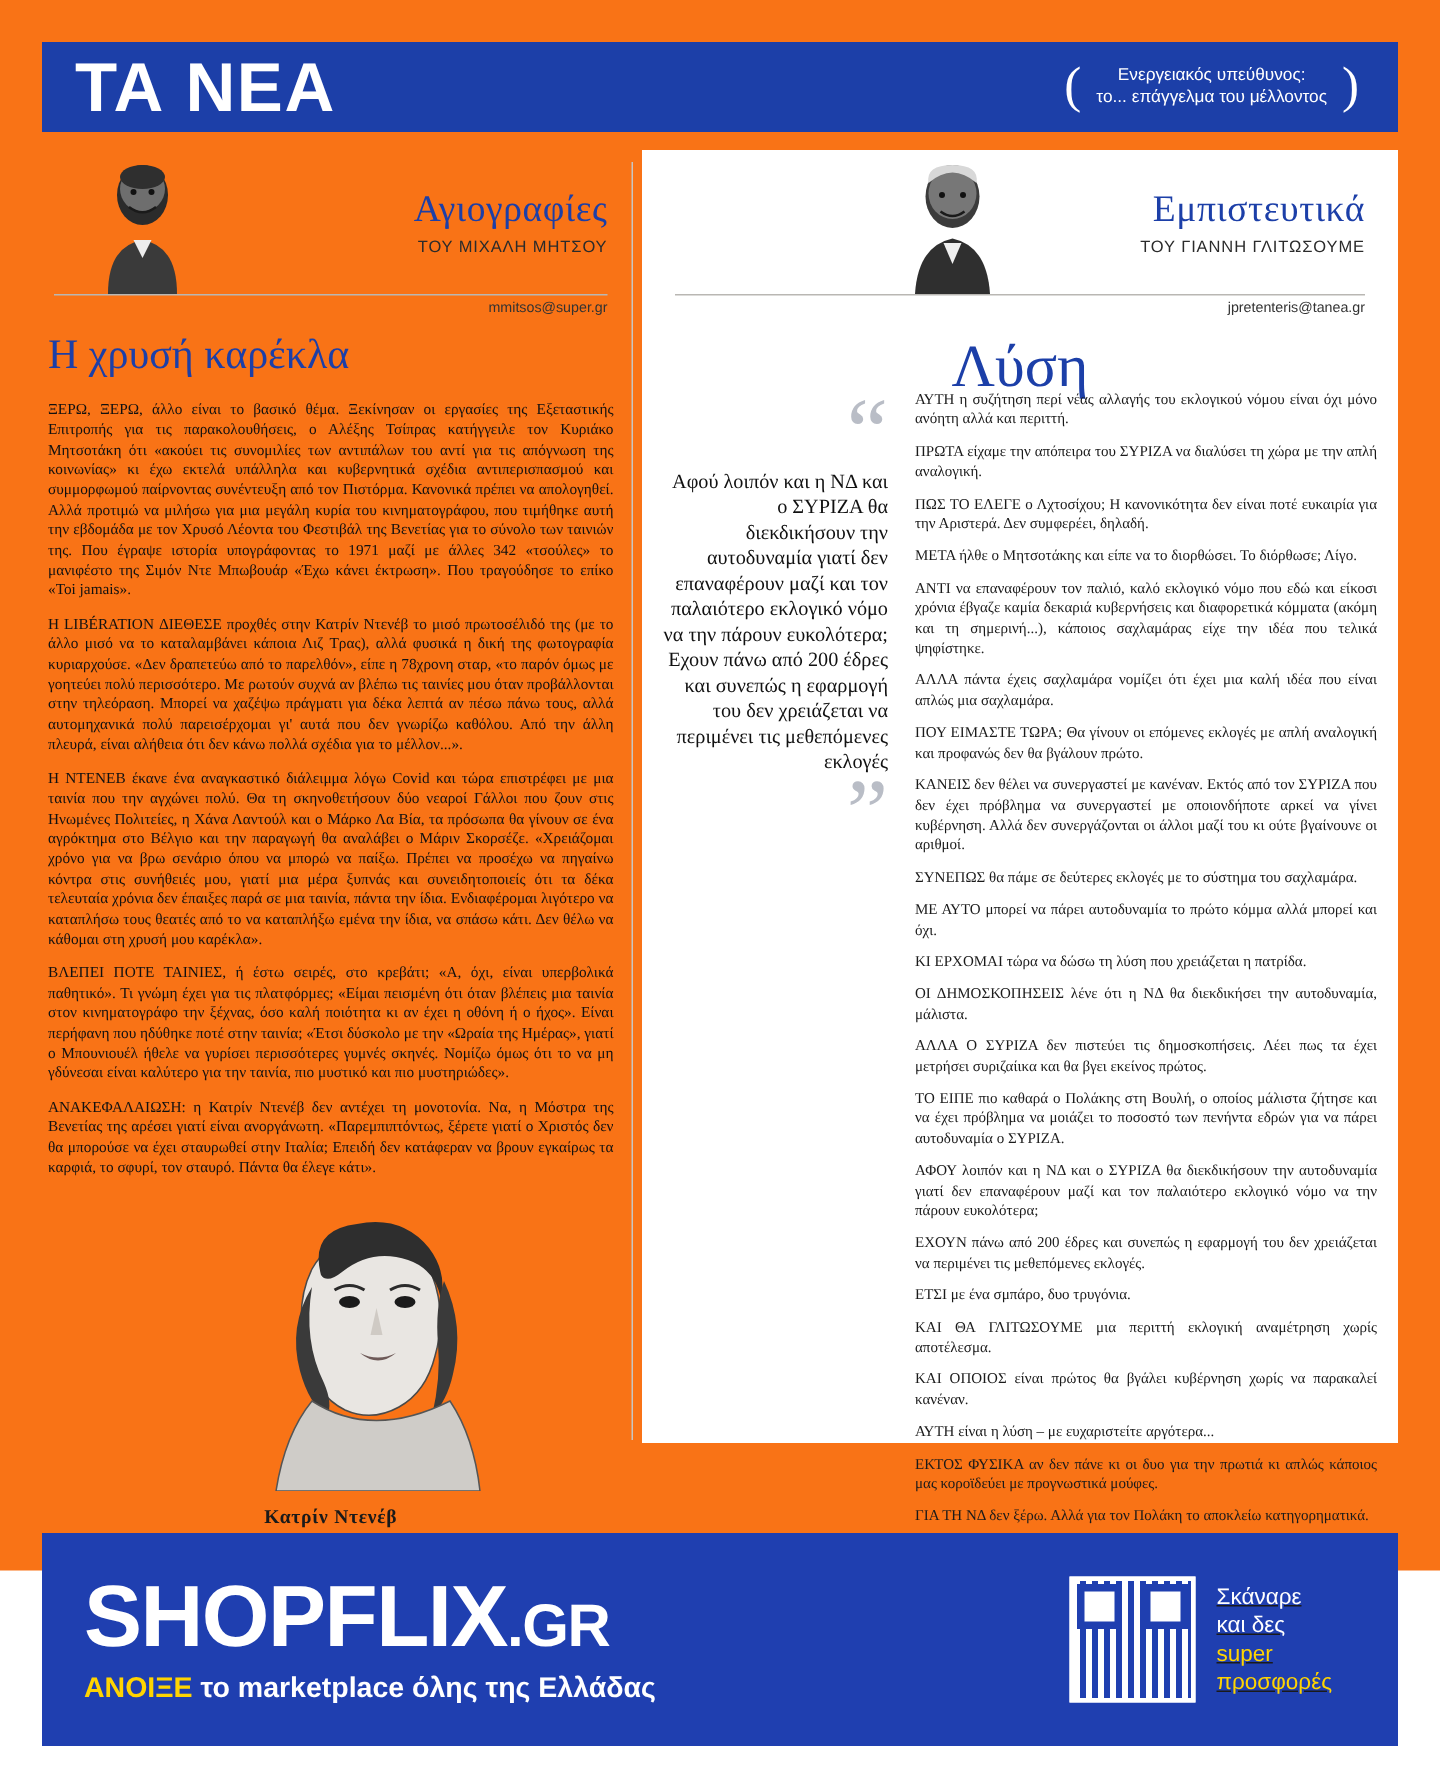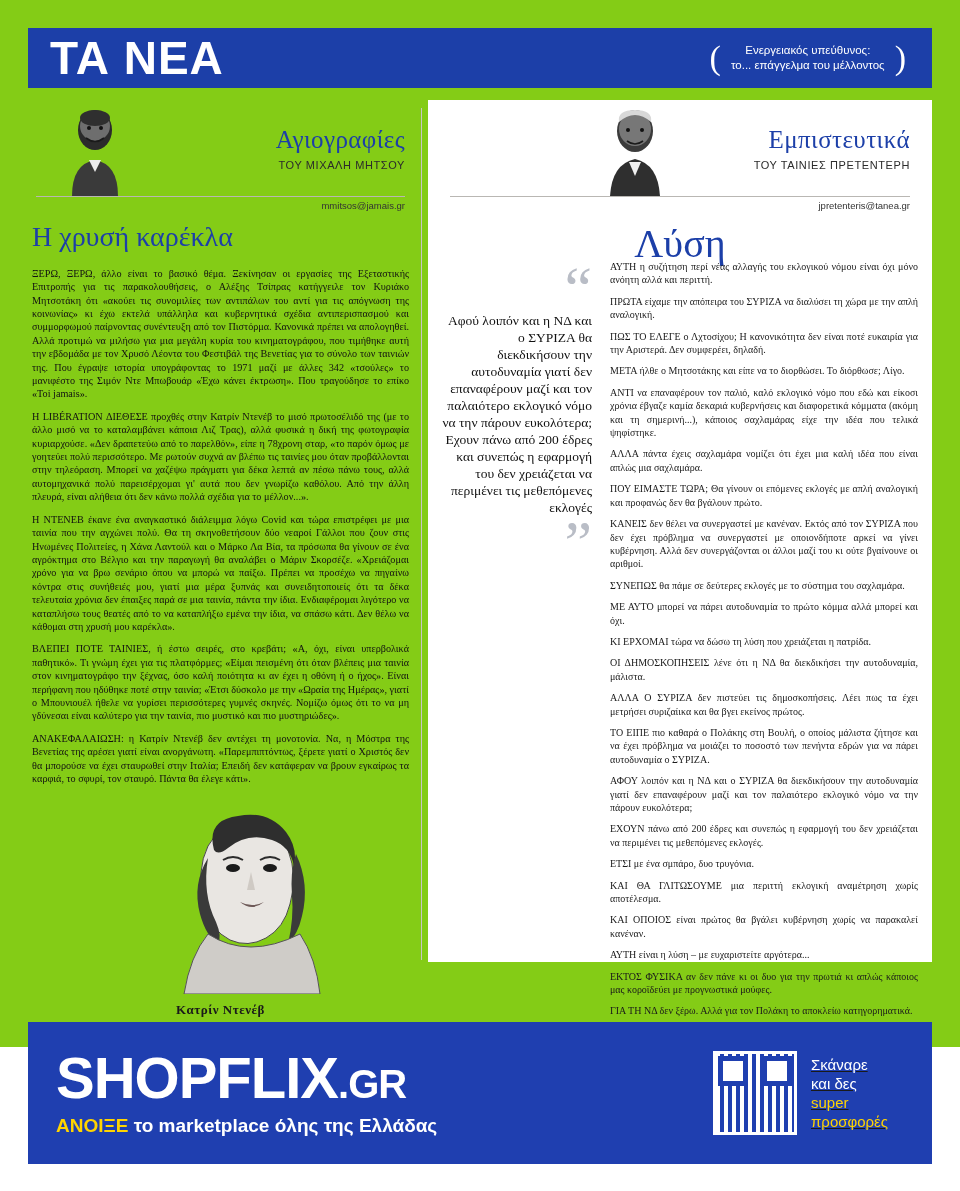--- a/index.html
+++ b/index.html
@@ -12,21 +12,21 @@
     height: 1191px;
     font-family: "Liberation Serif", serif;
     color: #1a1a1a;
     position: relative;
     overflow: hidden;
   }
   .page {
     position: relative;
     width: 960px;
     height: 1047px;
-    background: #84cc16;
+    background: #f97316;
   }
 
   
   .masthead {
     position: absolute;
     left: 28px;
     top: 28px;
     width: 904px;
     height: 60px;
     background: #1c3fa8;
@@ -319,21 +319,21 @@
           <circle cx="39" cy="24" r="2" fill="#111"></circle>
           <path d="M24 34 q9 7 18 0" stroke="#1a1a1a" stroke-width="1.6" fill="none"></path>
           <path d="M10 92 q0 -32 23 -36 q23 4 23 36 z" fill="#3a3a3a"></path>
           <path d="M27 56 l6 12 l6 -12 z" fill="#ededed"></path>
         </svg>
         <div class="byline-text">
           <div class="byline-col-name">Αγιογραφίες</div>
           <div class="byline-author">ΤΟΥ ΜΙΧΑΛΗ ΜΗΤΣΟΥ</div>
         </div>
         <div class="byline-rule"></div>
-        <div class="byline-email">mmitsos@jamais.gr</div>
+        <div class="byline-email">mmitsos@super.gr</div>
       </div>
 
       <div class="headline left">Η χρυσή καρέκλα</div>
 
       <div class="article left-body">
         <p>ΞΕΡΩ, ΞΕΡΩ, άλλο είναι το βασικό θέμα. Ξεκίνησαν οι εργασίες της Εξεταστικής Επιτροπής για τις παρακολουθήσεις, ο Αλέξης Τσίπρας κατήγγειλε τον Κυριάκο Μητσοτάκη ότι «ακούει τις συνομιλίες των αντιπάλων του αντί για τις απόγνωση της κοινωνίας» κι έχω εκτελά υπάλληλα και κυβερνητικά σχέδια αντιπερισπασμού και συμμορφωμού παίρνοντας συνέντευξη από τον Πιστόρμα. Κανονικά πρέπει να απολογηθεί. Αλλά προτιμώ να μιλήσω για μια μεγάλη κυρία του κινηματογράφου, που τιμήθηκε αυτή την εβδομάδα με τον Χρυσό Λέοντα του Φεστιβάλ της Βενετίας για το σύνολο των ταινιών της. Που έγραψε ιστορία υπογράφοντας το 1971 μαζί με άλλες 342 «τσούλες» το μανιφέστο της Σιμόν Ντε Μπωβουάρ «Έχω κάνει έκτρωση». Που τραγούδησε το επίκο «Toi jamais».</p>
         <p>Η LIBÉRATION ΔΙΕΘΕΣΕ προχθές στην Κατρίν Ντενέβ το μισό πρωτοσέλιδό της (με το άλλο μισό να το καταλαμβάνει κάποια Λιζ Τρας), αλλά φυσικά η δική της φωτογραφία κυριαρχούσε. «Δεν δραπετεύω από το παρελθόν», είπε η 78χρονη σταρ, «το παρόν όμως με γοητεύει πολύ περισσότερο. Με ρωτούν συχνά αν βλέπω τις ταινίες μου όταν προβάλλονται στην τηλεόραση. Μπορεί να χαζέψω πράγματι για δέκα λεπτά αν πέσω πάνω τους, αλλά αυτομηχανικά πολύ παρεισέρχομαι γι' αυτά που δεν γνωρίζω καθόλου. Από την άλλη πλευρά, είναι αλήθεια ότι δεν κάνω πολλά σχέδια για το μέλλον...».</p>
         <p>Η ΝΤΕΝΕΒ έκανε ένα αναγκαστικό διάλειμμα λόγω Covid και τώρα επιστρέφει με μια ταινία που την αγχώνει πολύ. Θα τη σκηνοθετήσουν δύο νεαροί Γάλλοι που ζουν στις Ηνωμένες Πολιτείες, η Χάνα Λαντούλ και ο Μάρκο Λα Βία, τα πρόσωπα θα γίνουν σε ένα αγρόκτημα στο Βέλγιο και την παραγωγή θα αναλάβει ο Μάριν Σκορσέζε. «Χρειάζομαι χρόνο για να βρω σενάριο όπου να μπορώ να παίξω. Πρέπει να προσέχω να πηγαίνω κόντρα στις συνήθειές μου, γιατί μια μέρα ξυπνάς και συνειδητοποιείς ότι τα δέκα τελευταία χρόνια δεν έπαιξες παρά σε μια ταινία, πάντα την ίδια. Ενδιαφέρομαι λιγότερο να καταπλήσω τους θεατές από το να καταπλήξω εμένα την ίδια, να σπάσω κάτι. Δεν θέλω να κάθομαι στη χρυσή μου καρέκλα».</p>
         <p>ΒΛΕΠΕΙ ΠΟΤΕ ΤΑΙΝΙΕΣ, ή έστω σειρές, στο κρεβάτι; «Α, όχι, είναι υπερβολικά παθητικό». Τι γνώμη έχει για τις πλατφόρμες; «Είμαι πεισμένη ότι όταν βλέπεις μια ταινία στον κινηματογράφο την ξέχνας, όσο καλή ποιότητα κι αν έχει η οθόνη ή ο ήχος». Είναι περήφανη που ηδύθηκε ποτέ στην ταινία; «Έτσι δύσκολο με την «Ωραία της Ημέρας», γιατί ο Μπουνιουέλ ήθελε να γυρίσει περισσότερες γυμνές σκηνές. Νομίζω όμως ότι το να μη γδύνεσαι είναι καλύτερο για την ταινία, πιο μυστικό και πιο μυστηριώδες».</p>
         <p>ΑΝΑΚΕΦΑΛΑΙΩΣΗ: η Κατρίν Ντενέβ δεν αντέχει τη μονοτονία. Να, η Μόστρα της Βενετίας της αρέσει γιατί είναι ανοργάνωτη. «Παρεμπιπτόντως, ξέρετε γιατί ο Χριστός δεν θα μπορούσε να έχει σταυρωθεί στην Ιταλία; Επειδή δεν κατάφεραν να βρουν εγκαίρως τα καρφιά, το σφυρί, τον σταυρό. Πάντα θα έλεγε κάτι».</p>
@@ -368,21 +368,21 @@
             <ellipse cx="33" cy="25" rx="16" ry="17" fill="#777"></ellipse>
             <path d="M17 18 q16 -14 32 0 q2 -12 -16 -12 q-18 0 -16 12 z" fill="#d8d8d8"></path>
             <circle cx="26" cy="26" r="2" fill="#111"></circle>
             <circle cx="40" cy="26" r="2" fill="#111"></circle>
             <path d="M25 37 q8 6 16 0" stroke="#1a1a1a" stroke-width="1.6" fill="none"></path>
             <path d="M8 92 q2 -32 25 -37 q23 5 25 37 z" fill="#2f2f2f"></path>
             <path d="M27 58 l6 14 l6 -14 z" fill="#f0f0f0"></path>
           </svg>
           <div class="byline-text">
             <div class="byline-col-name">Εμπιστευτικά</div>
-            <div class="byline-author">ΤΟΥ ΤΑΙΝΙΕΣ ΠΡΕΤΕΝΤΕΡΗ</div>
+            <div class="byline-author">ΤΟΥ ΓΙΑΝΝΗ ΓΛΙΤΩΣΟΥΜΕ</div>
           </div>
           <div class="byline-rule"></div>
           <div class="byline-email">jpretenteris@tanea.gr</div>
         </div>
 
         <div class="headline right">Λύση</div>
 
         <div class="pullquote">
           <span class="quote-mark quote-open">“</span>
           <div>Αφού λοιπόν και η ΝΔ και ο ΣΥΡΙΖΑ θα διεκδικήσουν την αυτοδυναμία γιατί δεν επαναφέρουν μαζί και τον παλαιότερο εκλογικό νόμο να την πάρουν ευκολότερα; Εχουν πάνω από 200 έδρες και συνεπώς η εφαρμογή του δεν χρειάζεται να περιμένει τις μεθεπόμενες εκλογές</div>

